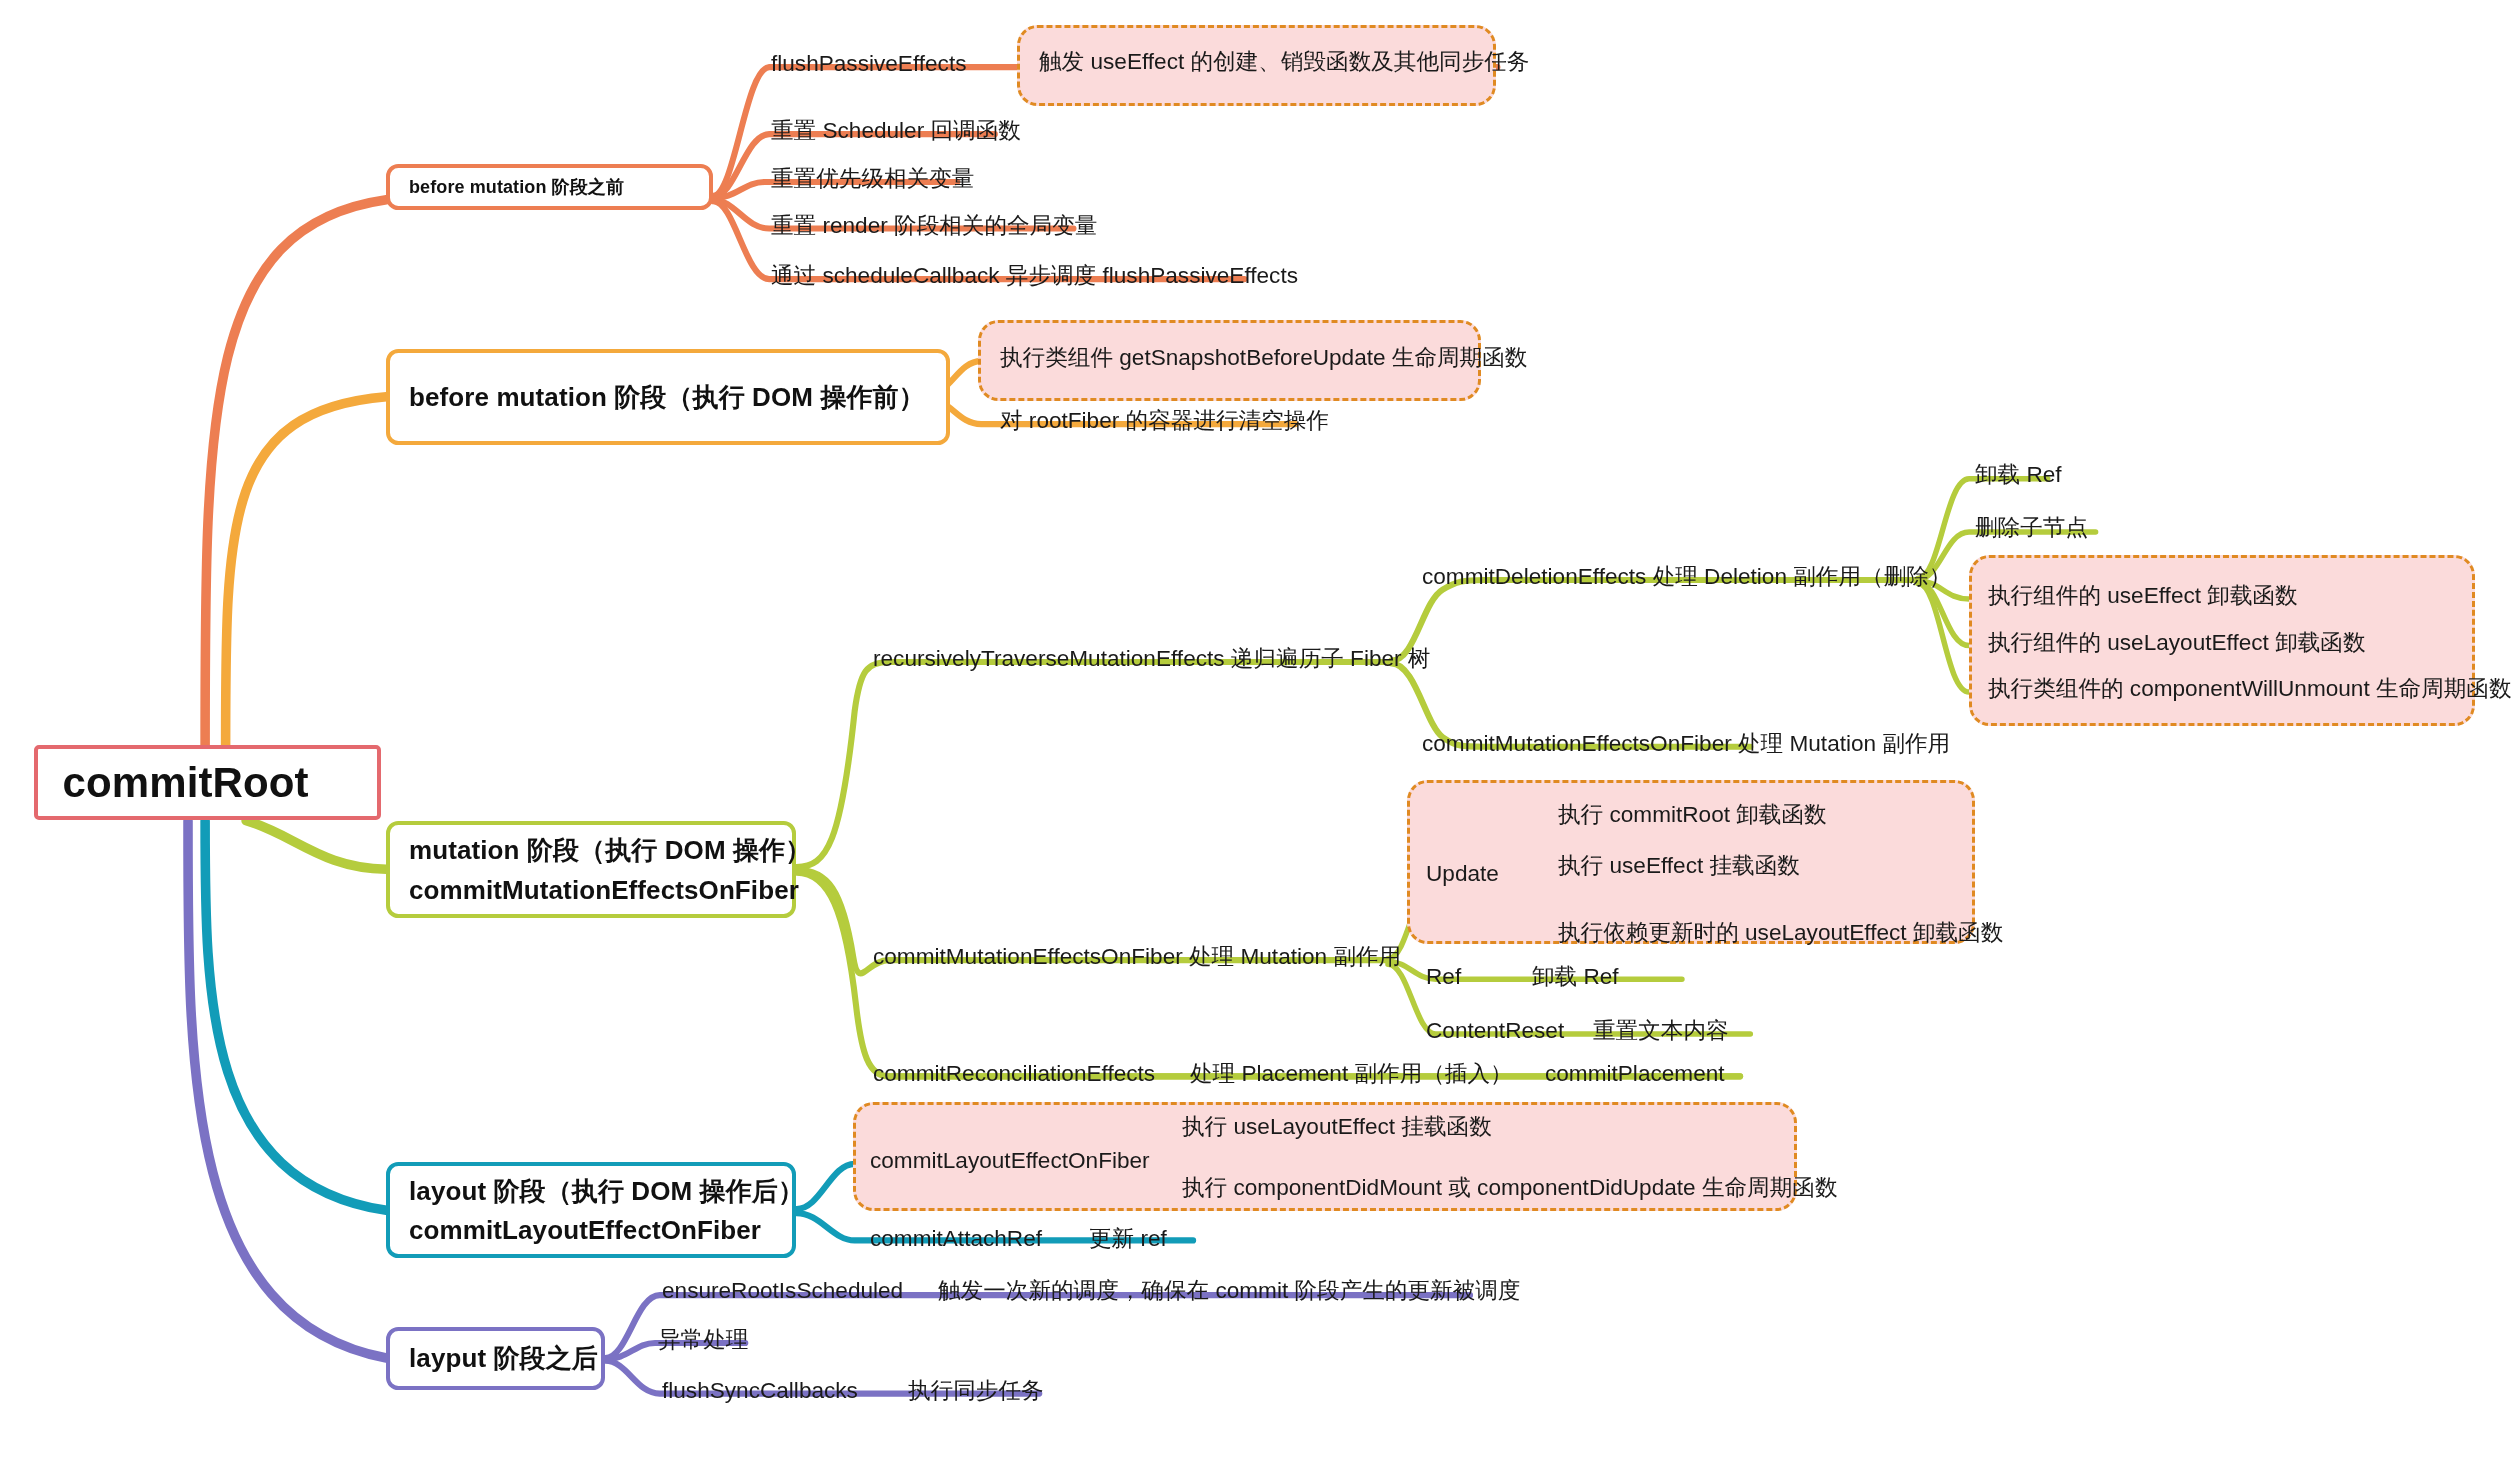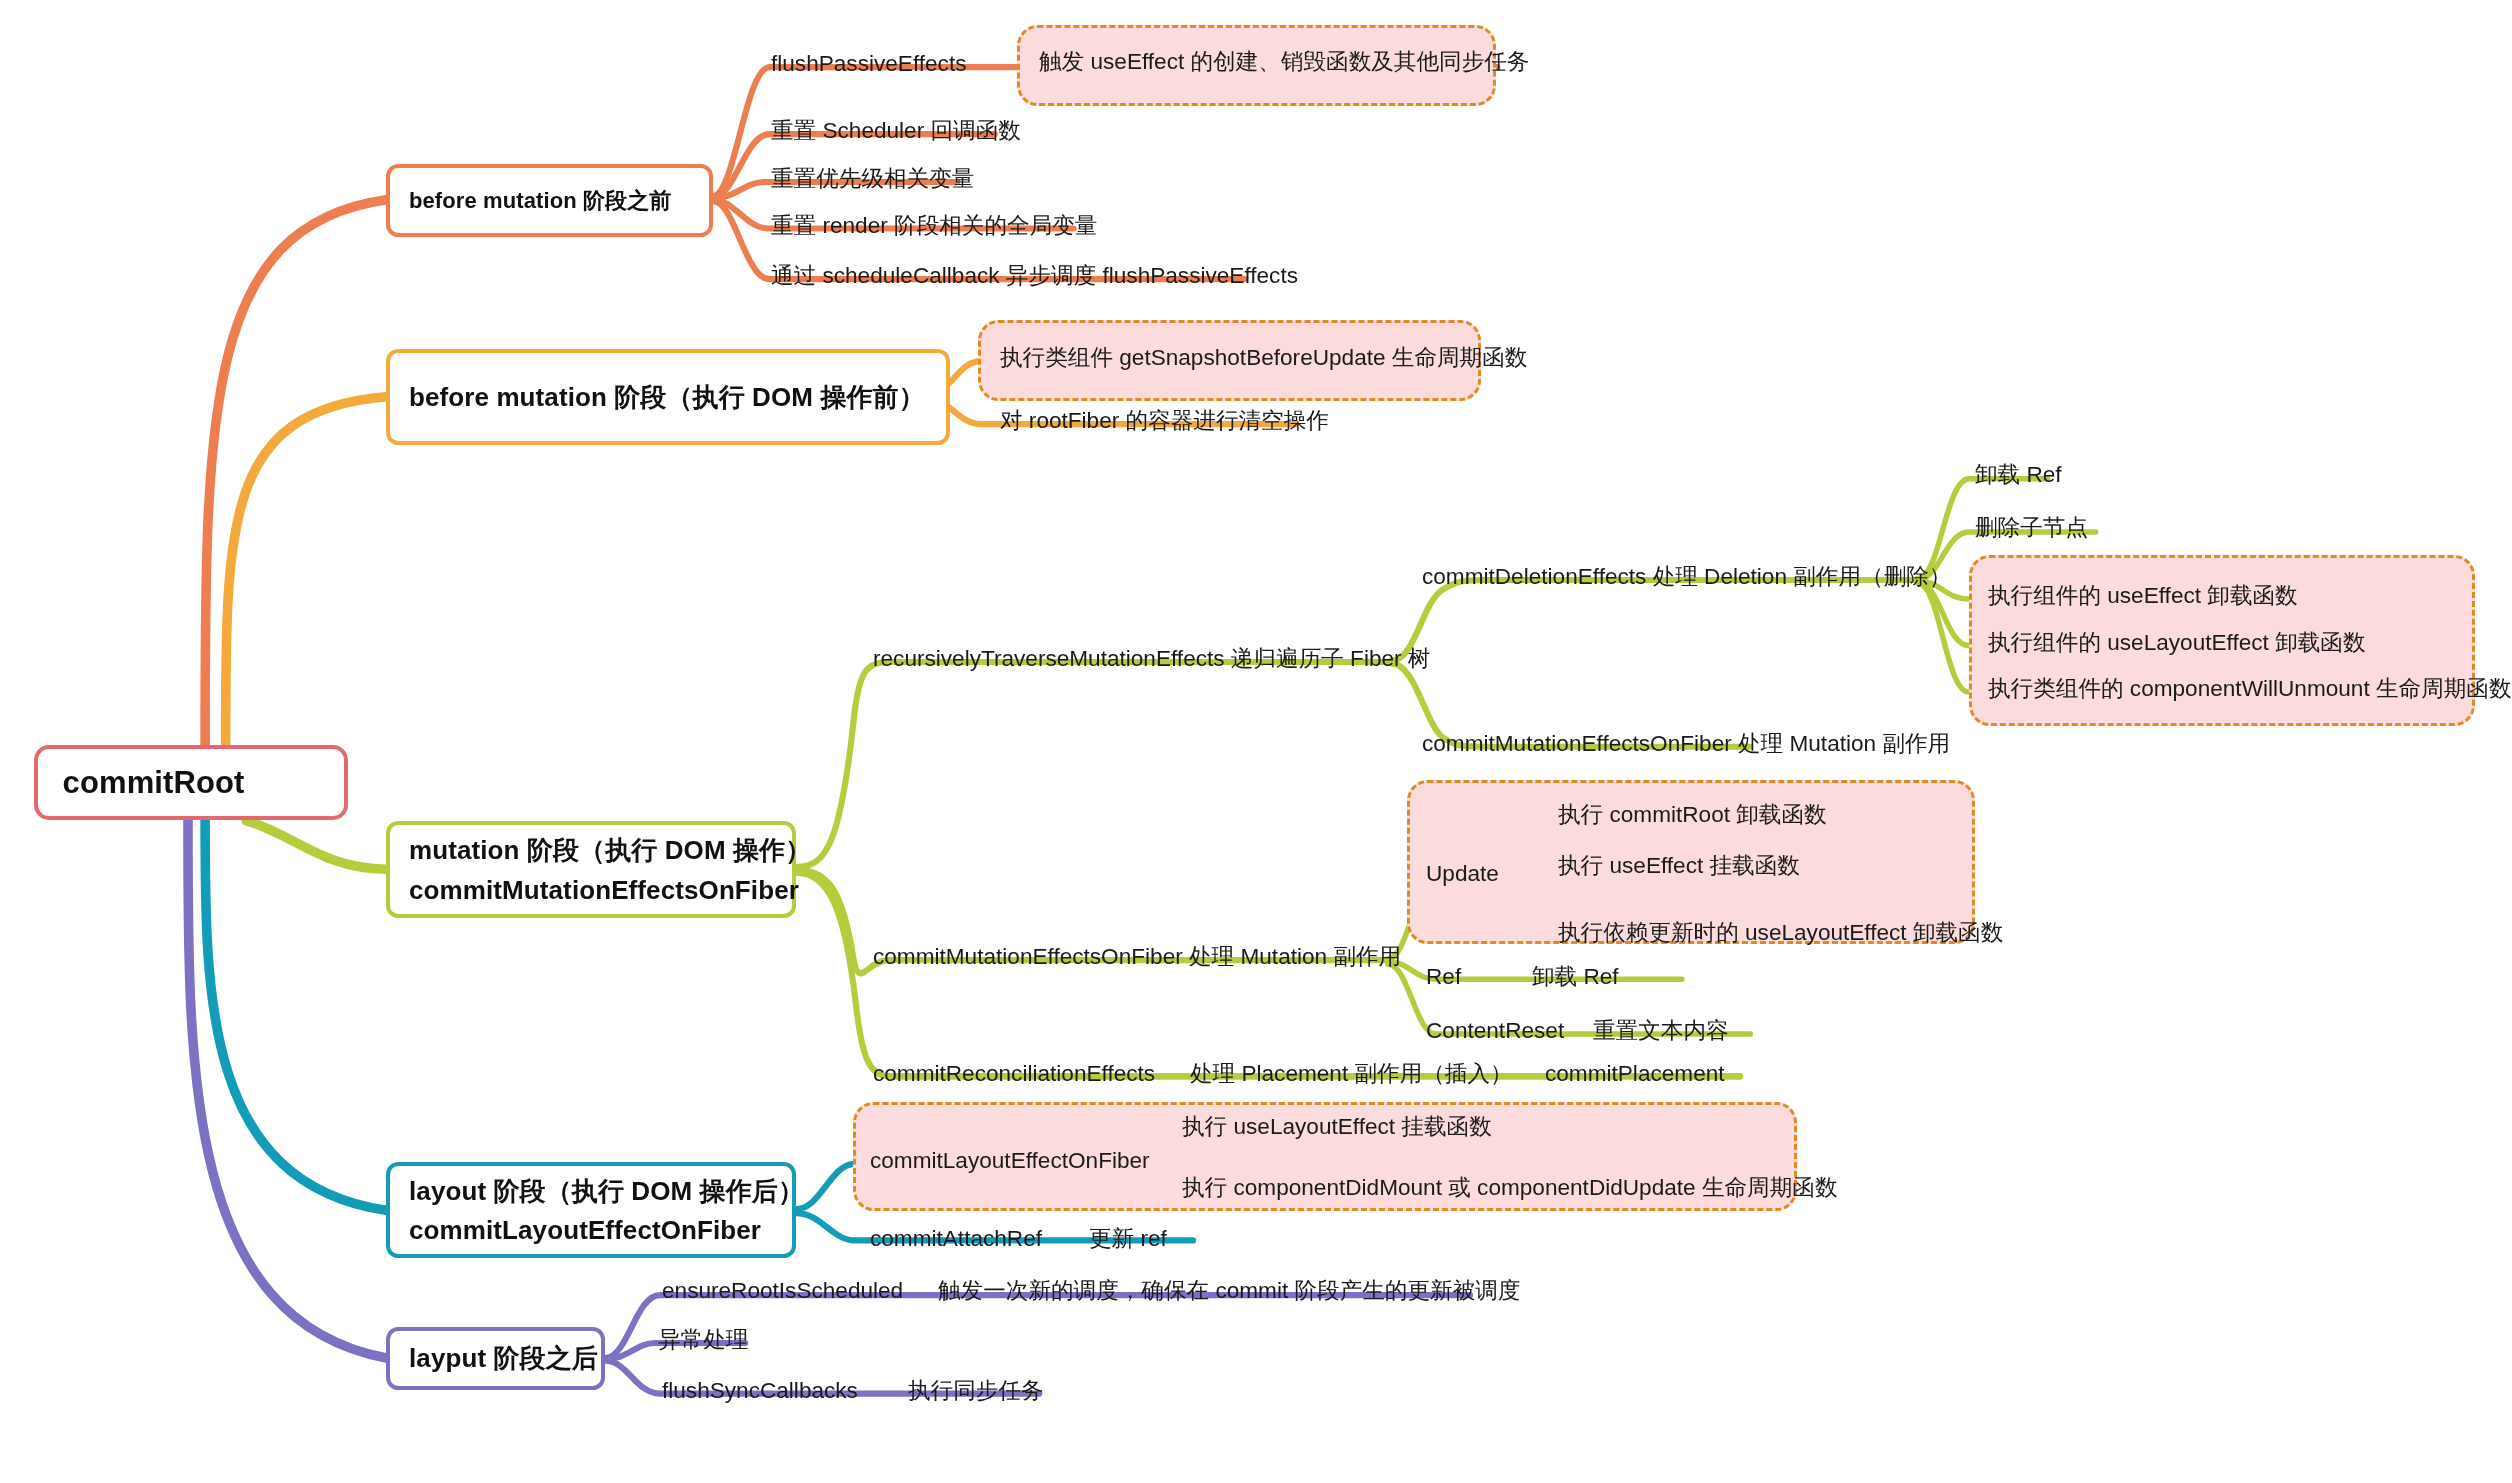--- a/index.html
+++ b/index.html
@@ -7,25 +7,25 @@
   #stage{position:relative;width:2512px;height:1484px;background:#fff;overflow:hidden;}
   svg#wires{position:absolute;left:0;top:0;width:2512px;height:1484px;pointer-events:none;}
 
   
   .node{position:absolute;background:#fff;border-radius:18px;display:flex;
         align-items:center;justify-content:flex-start;box-sizing:border-box;
         font-weight:bold;color:#111;letter-spacing:0.1px;}
   .node .lines{display:flex;flex-direction:column;gap:6.8px;width:100%;}
   .node .ln{white-space:nowrap;}
 
-  #root-node{left:34px;top:745px;width:314px;height:75px;border:4.8px solid #E4696E;
-             border-radius:15px;padding:0 24.6px;font-size:31px;}
+  #root-node{left:34px;top:745px;width:347px;height:75px;border:4.8px solid #E4696E;
+             border-radius:5px;padding:0 24.6px;font-size:42px;}
 
-  #n-before-pre{left:386px;top:164px;width:327px;height:73px;border:4.1px solid #ED7E52;
-                border-radius:12.3px;padding:0 19px;font-size:22px;}
+  #n-before-pre{left:386px;top:164px;width:327px;height:46px;border:4.1px solid #ED7E52;
+                border-radius:12.3px;padding:0 19px;font-size:18px;}
   #n-before-dom{left:386px;top:349px;width:564px;height:96px;border:4.1px solid #F4A93C;
                 border-radius:12.3px;padding:0 19px;font-size:26px;}
   #n-mutation{left:386px;top:821px;width:410px;height:97px;border:4.1px solid #B5CC3D;
               border-radius:12.3px;padding:0 19px;font-size:26px;}
   #n-layout{left:386px;top:1162px;width:410px;height:96px;border:4.1px solid #129CB8;
             border-radius:12.3px;padding:0 19px;font-size:26px;}
   #n-after{left:386px;top:1327px;width:219px;height:63px;border:4.1px solid #7B72C4;
            border-radius:12.3px;padding:0 19px;font-size:26px;justify-content:center;}
 
   

